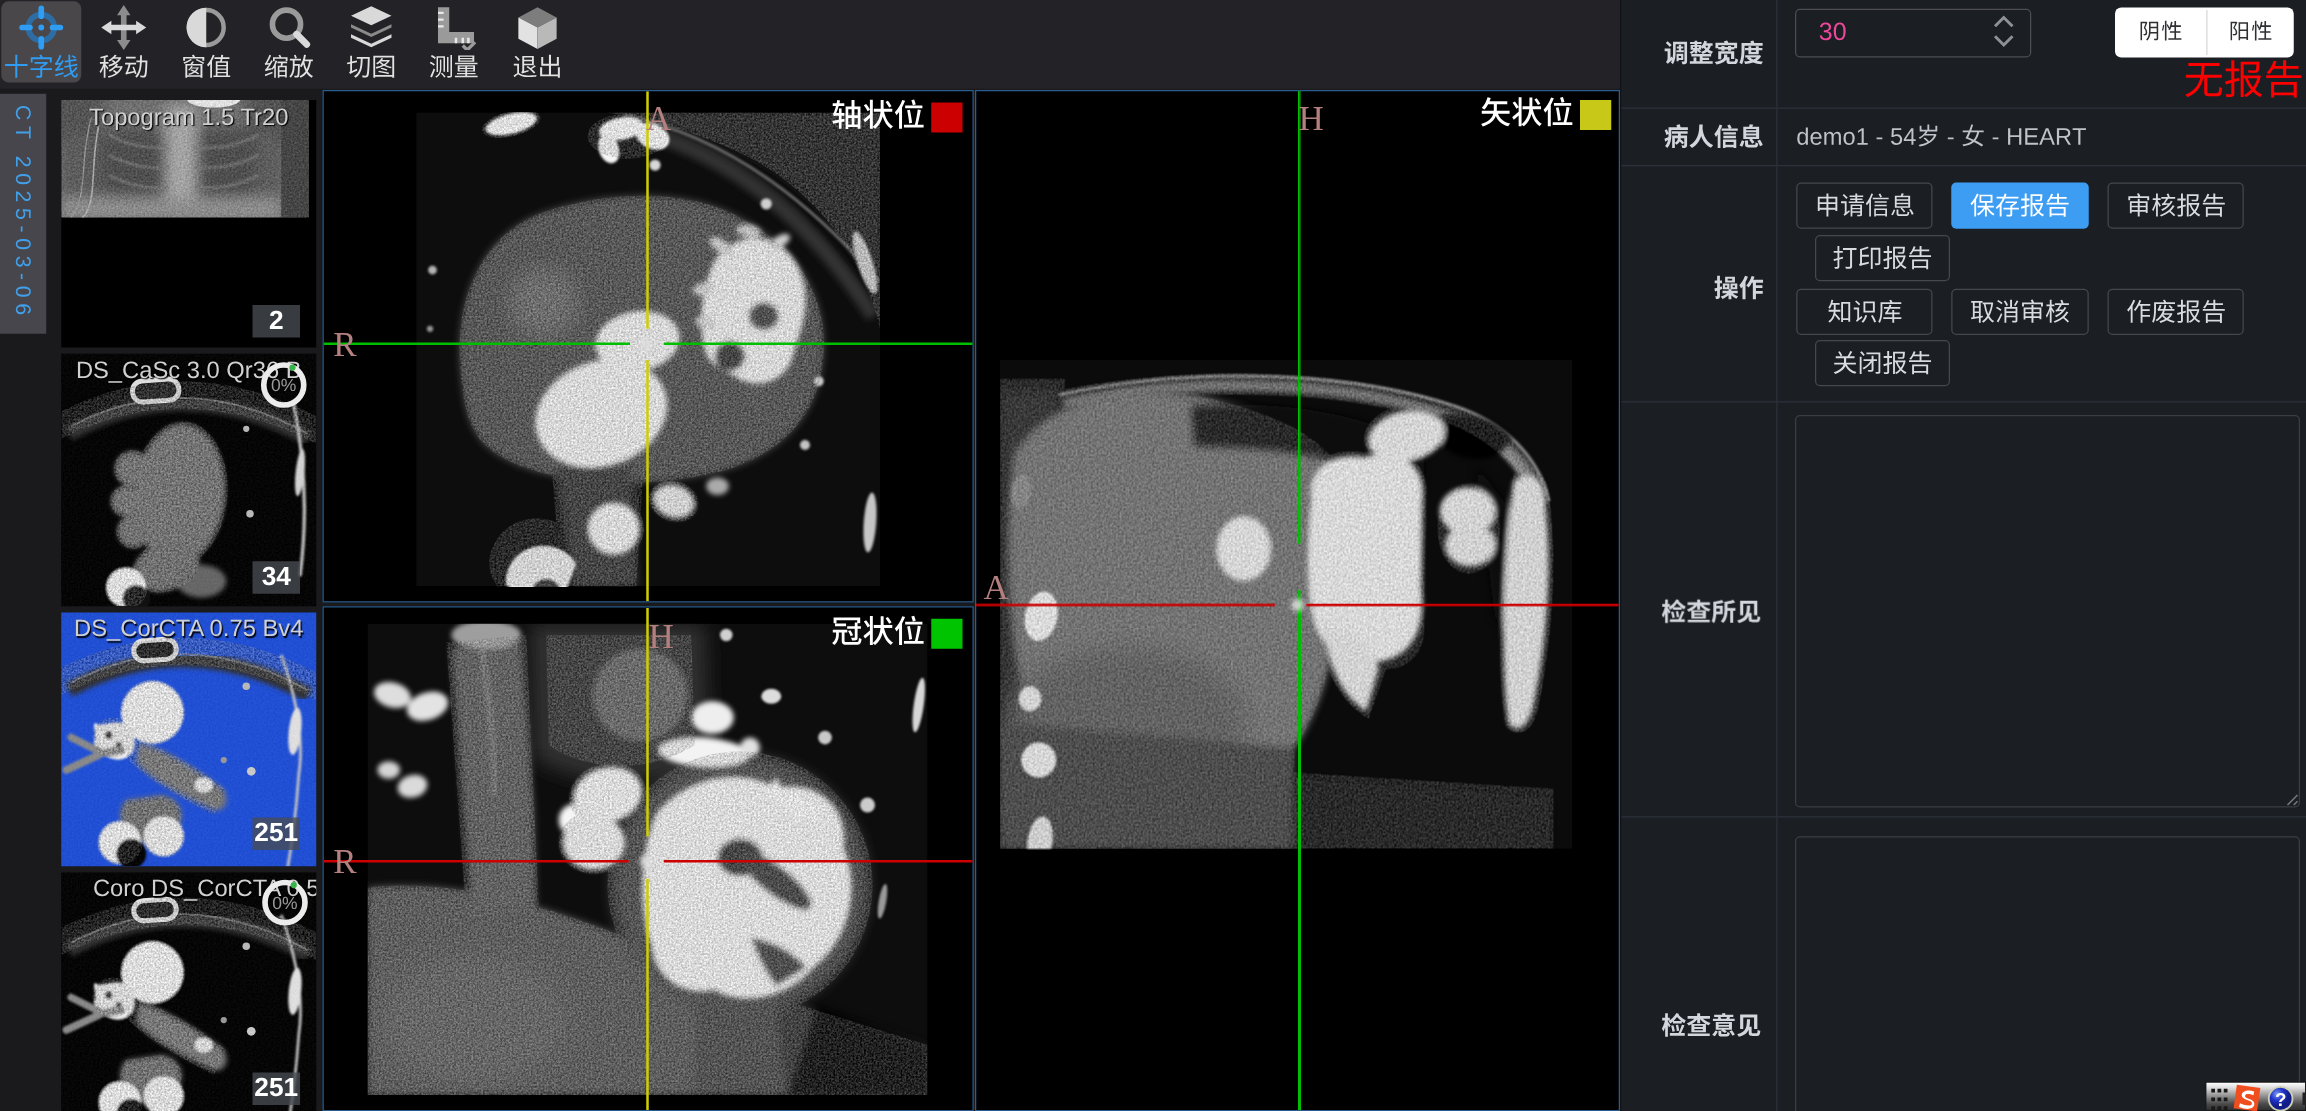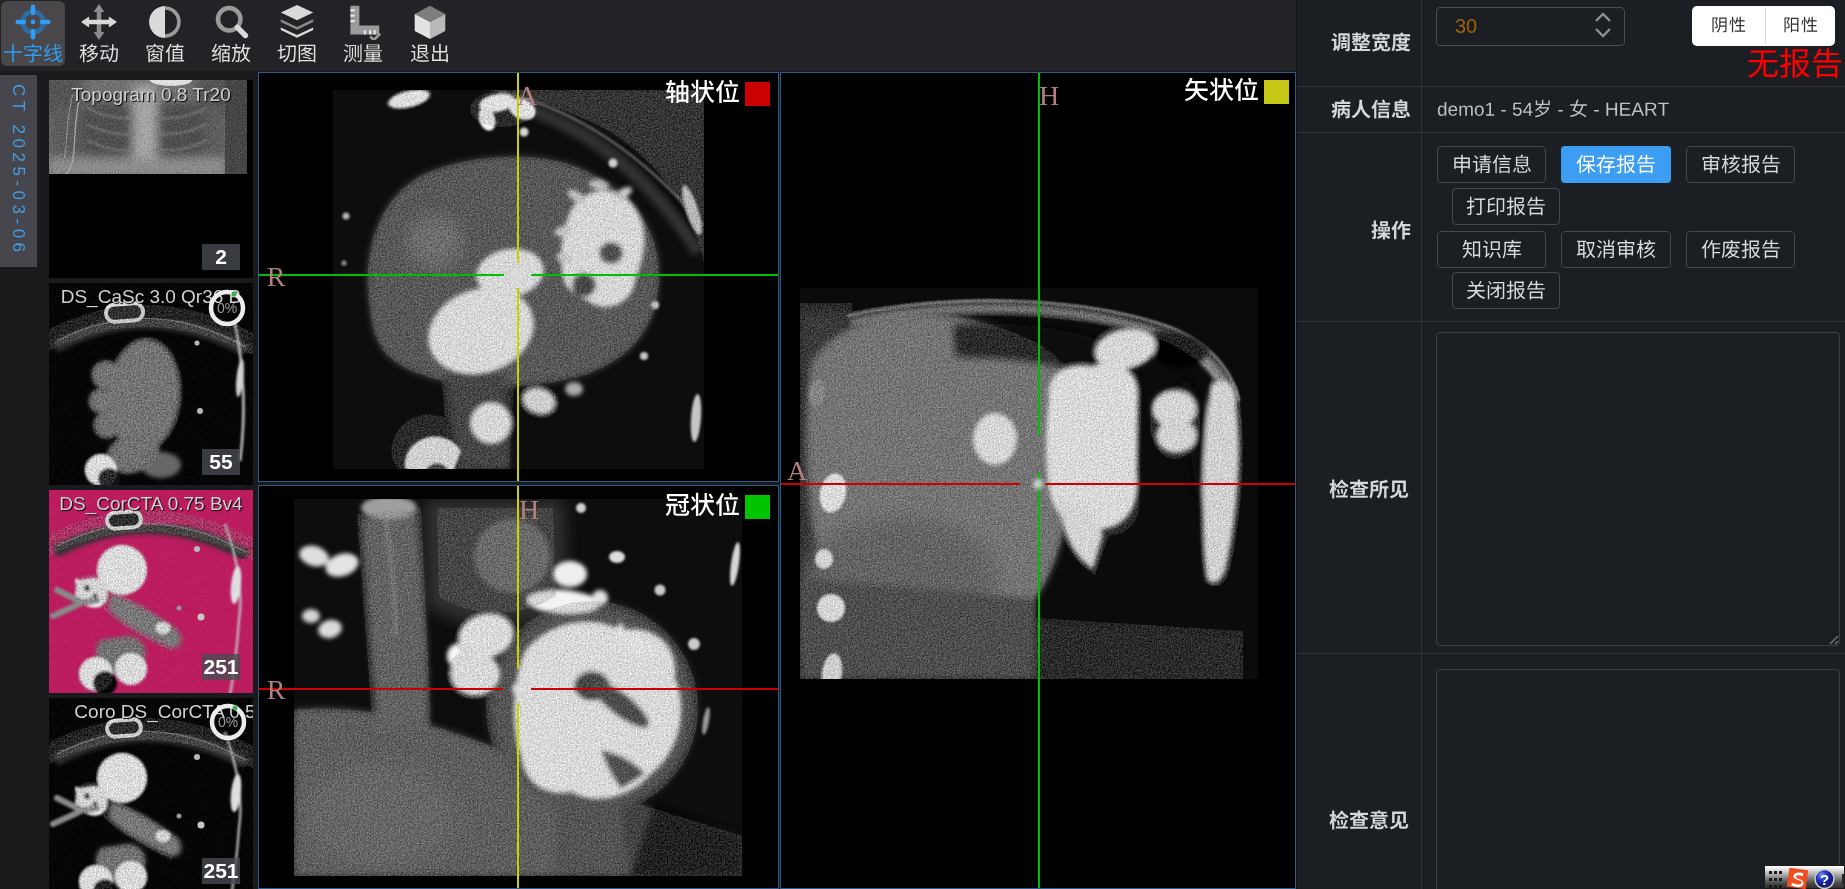--- a/index.html
+++ b/index.html
@@ -135,21 +135,21 @@
 <path d="M158 28 Q 136 40 106 38"></path>
           <path d="M158 44 Q 136 56 106 54"></path>
           <path d="M158 60 Q 136 72 106 70"></path>
         </g>
 <path d="M30 20 C 22 60, 30 80, 16 96" stroke="#b0b0b0" stroke-width="1.3" fill="none"></path>
 <path d="M24 14 C 14 50, 22 76, 8 94" stroke="#999" stroke-width="1" fill="none"></path>
 <ellipse cx="122" cy="0" rx="21" ry="6" fill="#f2f2f2"></ellipse>
 <rect x="176" y="0" width="22" height="94" fill="#3c3c3c"></rect>
 <rect x="0" y="0" width="198" height="94" filter="url(#gA)" opacity="0.15"></rect>
 </g>
-    </svg><div style="position:absolute;left:0;top:4px;width:204px;text-align:center;font-size:19px;color:#d0d0d0;text-shadow:1px 1px 1px #000;white-space:nowrap;">Topogram 0.8 Tr20</div><div style="position:absolute;left:153px;top:164px;width:38px;height:26px;background:rgba(72,76,82,.78);color:#fff;font-weight:bold;font-size:21px;line-height:26px;text-align:center;">2</div></div>
+    </svg><div style="position:absolute;left:0;top:4px;width:204px;text-align:center;font-size:19px;color:#d0d0d0;text-shadow:1px 1px 1px #000;white-space:nowrap;">Topogram 1.5 Tr20</div><div style="position:absolute;left:153px;top:164px;width:38px;height:26px;background:rgba(72,76,82,.78);color:#fff;font-weight:bold;font-size:21px;line-height:26px;text-align:center;">2</div></div>
 <div style="position:absolute;left:49px;top:283px;width:204px;height:202px;background:#000;overflow:hidden;"><svg width="204" height="202" viewBox="0 0 204 202">
 <defs>
         <clipPath id="c_t2">
           <rect x="0" y="0" width="204" height="202"></rect>
         </clipPath>
       </defs>
 <g clip-path="url(#c_t2)">
 <g filter="url(#b2)">
           <path d="M6 64 Q 100 14 198 68" stroke="#2e2e2e" stroke-width="12" fill="none"></path>
         </g>
@@ -185,22 +185,22 @@
         </clipPath>
 <g clip-path="url(#n_t2)">
           <rect x="0" y="0" width="204" height="202" filter="url(#gA)" opacity="0.24"></rect>
         </g>
         <rect x="0" y="0" width="204" height="202" filter="url(#gA)" opacity="0.045"></rect>
 </g>
     </svg><div style="position:absolute;left:0;top:3px;width:204px;text-align:center;font-size:19px;color:#d0d0d0;text-shadow:1px 1px 1px #000;white-space:nowrap;">DS_CaSc 3.0 Qr36 B</div><svg width="44" height="44" viewBox="0 0 44 44" style="position:absolute;left:156px;top:3px;">
       <circle cx="22" cy="22" r="16" fill="none" stroke="#ececec" stroke-width="4.5"></circle>
       <circle cx="29" cy="8" r="2.5" fill="#39b24a"></circle>
       <text x="22" y="27" font-size="14" fill="#9a9a9a" text-anchor="middle" font-family="Liberation Sans">0%</text>
-    </svg><div style="position:absolute;left:153px;top:166px;width:38px;height:26px;background:rgba(72,76,82,.78);color:#fff;font-weight:bold;font-size:21px;line-height:26px;text-align:center;">55</div></div>
-<div style="position:absolute;left:49px;top:490px;width:204px;height:203px;background:#be185d;overflow:hidden;"><svg width="204" height="203" viewBox="0 0 204 203">
+    </svg><div style="position:absolute;left:153px;top:166px;width:38px;height:26px;background:rgba(72,76,82,.78);color:#fff;font-weight:bold;font-size:21px;line-height:26px;text-align:center;">34</div></div>
+<div style="position:absolute;left:49px;top:490px;width:204px;height:203px;background:#1d4ed8;overflow:hidden;"><svg width="204" height="203" viewBox="0 0 204 203">
       <defs>
         <clipPath id="c_t3">
           <rect x="0" y="0" width="204" height="203"></rect>
         </clipPath>
       </defs>
 <g clip-path="url(#c_t3)">
 <g filter="url(#b2)">
           <path d="M6 62 Q 100 12 198 66" stroke="#2e2e2e" stroke-width="12" fill="none"></path>
         </g>
 <path d="M8 56 Q 100 8 197 62" stroke="#808080" stroke-width="1.5" fill="none" opacity=".75"></path>
@@ -518,21 +518,21 @@
 <div style="position:absolute;left:1371.0px;top:220.1px;width:40.0px;height:20px;"><svg width="40.0" height="20" viewBox="0 -880 2000 1000" style="overflow:visible;">
       <path d="M556.0 -729.0H738.0V-663.0H556.0ZM454.0 -812.0V-579.0H847.0V-812.0ZM453.0 -463.0H535.0V-389.0H453.0ZM760.0 -463.0H846.0V-389.0H760.0ZM135.0 -850.0V-660.0H38.0V-550.0H135.0V-370.0L24.0 -338.0L52.0 -222.0L135.0 -250.0V-42.0C135.0 -31.0 132.0 -27.0 121.0 -27.0C112.0 -27.0 84.0 -27.0 57.0 -28.0C70.0 2.0 84.0 49.0 87.0 79.0C143.0 79.0 182.0 75.0 210.0 56.0C239.0 39.0 247.0 9.0 247.0 -43.0V-289.0L339.0 -322.0L320.0 -428.0L247.0 -404.0V-550.0H331.0V-660.0H247.0V-850.0ZM350.0 -247.0V-150.0H535.0C469.0 -92.0 373.0 -43.0 276.0 -18.0C300.0 5.0 333.0 48.0 350.0 75.0C439.0 45.0 524.0 -6.0 592.0 -69.0V91.0H706.0V-73.0C762.0 -13.0 832.0 37.0 903.0 67.0C920.0 39.0 954.0 -3.0 979.0 -24.0C898.0 -49.0 815.0 -96.0 758.0 -150.0H959.0V-247.0H706.0V-307.0H943.0V-545.0H669.0V-312.0H629.0V-545.0H363.0V-307.0H592.0V-247.0Z M1516.0 -840.0C1470.0 -696.0 1391.0 -551.0 1302.0 -461.0C1328.0 -442.0 1375.0 -399.0 1394.0 -377.0C1440.0 -429.0 1485.0 -497.0 1526.0 -572.0H1563.0V89.0H1687.0V-133.0H1960.0V-245.0H1687.0V-358.0H1947.0V-467.0H1687.0V-572.0H1972.0V-686.0H1582.0C1600.0 -727.0 1617.0 -769.0 1631.0 -810.0ZM1251.0 -846.0C1200.0 -703.0 1113.0 -560.0 1022.0 -470.0C1043.0 -440.0 1077.0 -371.0 1088.0 -342.0C1109.0 -364.0 1130.0 -388.0 1150.0 -414.0V88.0H1271.0V-600.0C1308.0 -668.0 1341.0 -739.0 1367.0 -809.0Z" fill="#d3d6dc"></path>
     </svg></div>
 <div style="position:absolute;left:1329.0px;top:479.1px;width:80.0px;height:20px;"><svg width="80.0" height="20" viewBox="0 -880 4000 1000" style="overflow:visible;">
       <path d="M392.0 -347.0C416.0 -271.0 439.0 -172.0 446.0 -107.0L544.0 -134.0C534.0 -198.0 510.0 -295.0 485.0 -371.0ZM583.0 -377.0C599.0 -302.0 616.0 -203.0 621.0 -139.0L718.0 -154.0C712.0 -219.0 694.0 -314.0 675.0 -389.0ZM609.0 -861.0C548.0 -748.0 448.0 -641.0 344.0 -567.0V-669.0H265.0V-850.0H156.0V-669.0H38.0V-558.0H147.0C124.0 -446.0 78.0 -314.0 27.0 -240.0C44.0 -208.0 70.0 -154.0 81.0 -118.0C109.0 -162.0 134.0 -224.0 156.0 -294.0V89.0H265.0V-377.0C283.0 -339.0 300.0 -302.0 310.0 -276.0L379.0 -356.0C363.0 -383.0 291.0 -490.0 265.0 -524.0V-558.0H332.0L296.0 -535.0C317.0 -511.0 352.0 -460.0 365.0 -436.0C399.0 -460.0 433.0 -487.0 466.0 -517.0V-443.0H821.0V-524.0C856.0 -497.0 891.0 -473.0 925.0 -452.0C936.0 -484.0 961.0 -538.0 981.0 -568.0C880.0 -617.0 765.0 -706.0 692.0 -788.0L712.0 -822.0ZM631.0 -698.0C679.0 -646.0 736.0 -592.0 795.0 -544.0H495.0C543.0 -591.0 590.0 -643.0 631.0 -698.0ZM345.0 -56.0V49.0H941.0V-56.0H789.0C836.0 -144.0 888.0 -264.0 928.0 -367.0L824.0 -390.0C794.0 -288.0 740.0 -149.0 691.0 -56.0Z M1324.0 -220.0H1662.0V-169.0H1324.0ZM1324.0 -346.0H1662.0V-296.0H1324.0ZM1061.0 -44.0V61.0H1940.0V-44.0ZM1437.0 -850.0V-738.0H1053.0V-634.0H1321.0C1244.0 -557.0 1135.0 -491.0 1024.0 -455.0C1049.0 -432.0 1084.0 -388.0 1101.0 -360.0C1136.0 -374.0 1171.0 -391.0 1205.0 -410.0V-90.0H1788.0V-417.0C1823.0 -397.0 1859.0 -381.0 1896.0 -367.0C1912.0 -397.0 1948.0 -442.0 1974.0 -465.0C1861.0 -499.0 1749.0 -560.0 1669.0 -634.0H1949.0V-738.0H1556.0V-850.0ZM1230.0 -425.0C1309.0 -474.0 1380.0 -535.0 1437.0 -605.0V-454.0H1556.0V-606.0C1616.0 -535.0 1691.0 -473.0 1773.0 -425.0Z M2532.0 -758.0V-445.0C2532.0 -300.0 2520.0 -114.0 2381.0 11.0C2407.0 27.0 2457.0 70.0 2476.0 93.0C2616.0 -32.0 2649.0 -238.0 2653.0 -399.0H2758.0V83.0H2877.0V-399.0H2969.0V-515.0H2654.0V-667.0C2758.0 -682.0 2868.0 -703.0 2956.0 -733.0L2878.0 -838.0C2790.0 -803.0 2655.0 -774.0 2532.0 -758.0ZM2204.0 -369.0V-396.0V-491.0H2346.0V-369.0ZM2427.0 -831.0C2340.0 -799.0 2205.0 -774.0 2085.0 -760.0V-396.0C2085.0 -265.0 2081.0 -96.0 2016.0 19.0C2043.0 33.0 2094.0 73.0 2114.0 95.0C2171.0 1.0 2192.0 -137.0 2200.0 -262.0H2462.0V-598.0H2204.0V-669.0C2307.0 -681.0 2417.0 -700.0 2503.0 -729.0Z M3155.0 -804.0V-224.0H3280.0V-682.0H3713.0V-224.0H3844.0V-804.0ZM3428.0 -607.0C3419.0 -290.0 3415.0 -103.0 3033.0 -13.0C3059.0 13.0 3090.0 60.0 3103.0 92.0C3333.0 31.0 3443.0 -67.0 3498.0 -203.0V-86.0C3498.0 28.0 3535.0 60.0 3655.0 60.0C3680.0 60.0 3783.0 60.0 3810.0 60.0C3918.0 60.0 3950.0 19.0 3964.0 -149.0C3932.0 -157.0 3880.0 -175.0 3855.0 -195.0C3850.0 -68.0 3843.0 -50.0 3800.0 -50.0C3774.0 -50.0 3690.0 -50.0 3669.0 -50.0C3624.0 -50.0 3616.0 -54.0 3616.0 -88.0V-307.0H3529.0C3547.0 -395.0 3552.0 -495.0 3555.0 -607.0Z" fill="#d3d6dc"></path>
     </svg></div>
 <div style="position:absolute;left:1329.0px;top:810.1px;width:80.0px;height:20px;"><svg width="80.0" height="20" viewBox="0 -880 4000 1000" style="overflow:visible;">
       <path d="M392.0 -347.0C416.0 -271.0 439.0 -172.0 446.0 -107.0L544.0 -134.0C534.0 -198.0 510.0 -295.0 485.0 -371.0ZM583.0 -377.0C599.0 -302.0 616.0 -203.0 621.0 -139.0L718.0 -154.0C712.0 -219.0 694.0 -314.0 675.0 -389.0ZM609.0 -861.0C548.0 -748.0 448.0 -641.0 344.0 -567.0V-669.0H265.0V-850.0H156.0V-669.0H38.0V-558.0H147.0C124.0 -446.0 78.0 -314.0 27.0 -240.0C44.0 -208.0 70.0 -154.0 81.0 -118.0C109.0 -162.0 134.0 -224.0 156.0 -294.0V89.0H265.0V-377.0C283.0 -339.0 300.0 -302.0 310.0 -276.0L379.0 -356.0C363.0 -383.0 291.0 -490.0 265.0 -524.0V-558.0H332.0L296.0 -535.0C317.0 -511.0 352.0 -460.0 365.0 -436.0C399.0 -460.0 433.0 -487.0 466.0 -517.0V-443.0H821.0V-524.0C856.0 -497.0 891.0 -473.0 925.0 -452.0C936.0 -484.0 961.0 -538.0 981.0 -568.0C880.0 -617.0 765.0 -706.0 692.0 -788.0L712.0 -822.0ZM631.0 -698.0C679.0 -646.0 736.0 -592.0 795.0 -544.0H495.0C543.0 -591.0 590.0 -643.0 631.0 -698.0ZM345.0 -56.0V49.0H941.0V-56.0H789.0C836.0 -144.0 888.0 -264.0 928.0 -367.0L824.0 -390.0C794.0 -288.0 740.0 -149.0 691.0 -56.0Z M1324.0 -220.0H1662.0V-169.0H1324.0ZM1324.0 -346.0H1662.0V-296.0H1324.0ZM1061.0 -44.0V61.0H1940.0V-44.0ZM1437.0 -850.0V-738.0H1053.0V-634.0H1321.0C1244.0 -557.0 1135.0 -491.0 1024.0 -455.0C1049.0 -432.0 1084.0 -388.0 1101.0 -360.0C1136.0 -374.0 1171.0 -391.0 1205.0 -410.0V-90.0H1788.0V-417.0C1823.0 -397.0 1859.0 -381.0 1896.0 -367.0C1912.0 -397.0 1948.0 -442.0 1974.0 -465.0C1861.0 -499.0 1749.0 -560.0 1669.0 -634.0H1949.0V-738.0H1556.0V-850.0ZM1230.0 -425.0C1309.0 -474.0 1380.0 -535.0 1437.0 -605.0V-454.0H1556.0V-606.0C1616.0 -535.0 1691.0 -473.0 1773.0 -425.0Z M2286.0 -151.0V-45.0C2286.0 50.0 2316.0 79.0 2443.0 79.0C2469.0 79.0 2578.0 79.0 2606.0 79.0C2699.0 79.0 2731.0 51.0 2744.0 -62.0C2713.0 -68.0 2666.0 -83.0 2642.0 -99.0C2637.0 -28.0 2631.0 -17.0 2594.0 -17.0C2566.0 -17.0 2477.0 -17.0 2457.0 -17.0C2411.0 -17.0 2402.0 -20.0 2402.0 -47.0V-151.0ZM2728.0 -132.0C2775.0 -76.0 2825.0 1.0 2843.0 51.0L2947.0 4.0C2925.0 -48.0 2872.0 -121.0 2824.0 -174.0ZM2163.0 -165.0C2137.0 -105.0 2090.0 -37.0 2039.0 6.0L2138.0 65.0C2191.0 16.0 2232.0 -57.0 2263.0 -121.0ZM2294.0 -313.0H2709.0V-270.0H2294.0ZM2294.0 -426.0H2709.0V-384.0H2294.0ZM2180.0 -501.0V-195.0H2436.0L2394.0 -155.0C2450.0 -129.0 2519.0 -86.0 2552.0 -56.0L2625.0 -130.0C2600.0 -150.0 2560.0 -175.0 2519.0 -195.0H2828.0V-501.0ZM2370.0 -701.0H2630.0C2624.0 -680.0 2613.0 -654.0 2603.0 -631.0H2398.0C2392.0 -652.0 2381.0 -679.0 2370.0 -701.0ZM2424.0 -840.0 2441.0 -794.0H2115.0V-701.0H2331.0L2257.0 -686.0C2264.0 -670.0 2272.0 -650.0 2277.0 -631.0H2067.0V-538.0H2936.0V-631.0H2725.0L2757.0 -686.0L2675.0 -701.0H2883.0V-794.0H2571.0C2563.0 -817.0 2552.0 -842.0 2541.0 -862.0Z M3155.0 -804.0V-224.0H3280.0V-682.0H3713.0V-224.0H3844.0V-804.0ZM3428.0 -607.0C3419.0 -290.0 3415.0 -103.0 3033.0 -13.0C3059.0 13.0 3090.0 60.0 3103.0 92.0C3333.0 31.0 3443.0 -67.0 3498.0 -203.0V-86.0C3498.0 28.0 3535.0 60.0 3655.0 60.0C3680.0 60.0 3783.0 60.0 3810.0 60.0C3918.0 60.0 3950.0 19.0 3964.0 -149.0C3932.0 -157.0 3880.0 -175.0 3855.0 -195.0C3850.0 -68.0 3843.0 -50.0 3800.0 -50.0C3774.0 -50.0 3690.0 -50.0 3669.0 -50.0C3624.0 -50.0 3616.0 -54.0 3616.0 -88.0V-307.0H3529.0C3547.0 -395.0 3552.0 -495.0 3555.0 -607.0Z" fill="#d3d6dc"></path>
     </svg></div>
 <div style="position:absolute;left:1436px;top:7px;width:189px;height:39px;border:1px solid #4b4d51;border-radius:4px;"></div>
-<div style="position:absolute;left:1455px;top:7px;width:60px;height:39px;line-height:39px;font-size:20px;color:#a16207;">30</div>
+<div style="position:absolute;left:1455px;top:7px;width:60px;height:39px;line-height:39px;font-size:20px;color:#ec4899;">30</div>
 <svg width="24" height="32" viewBox="0 0 24 32" style="position:absolute;left:1591px;top:9px;">
 <path d="M5 12 L12 5 L19 12" stroke="#8d9095" stroke-width="2.4" fill="none"></path>
 <path d="M5 20 L12 27 L19 20" stroke="#8d9095" stroke-width="2.4" fill="none"></path>
   </svg>
 <div style="position:absolute;left:1692px;top:6px;width:143px;height:40px;background:#fff;border-radius:5px;"></div>
 <div style="position:absolute;left:1765px;top:8px;width:1px;height:36px;background:#d8d8d8;"></div>
 <div style="position:absolute;left:1711.0px;top:16.4px;width:36.0px;height:17px;"><svg width="36.0" height="17" viewBox="0 -880 2118 1000" style="overflow:visible;">
       <path d="M843.0 -489.0V-315.0H554.0C556.0 -343.0 556.0 -371.0 556.0 -397.0V-489.0ZM843.0 -557.0H556.0V-724.0H843.0ZM484.0 -792.0V-397.0C484.0 -253.0 472.0 -76.0 346.0 47.0C364.0 55.0 395.0 74.0 407.0 87.0C499.0 -3.0 535.0 -127.0 549.0 -247.0H843.0V-20.0C843.0 -4.0 838.0 0.0 823.0 1.0C808.0 1.0 760.0 1.0 708.0 0.0C719.0 19.0 729.0 53.0 732.0 73.0C805.0 73.0 849.0 71.0 878.0 59.0C905.0 47.0 915.0 24.0 915.0 -19.0V-792.0ZM84.0 -799.0V78.0H156.0V-731.0H317.0C295.0 -664.0 266.0 -576.0 237.0 -504.0C309.0 -425.0 327.0 -357.0 327.0 -302.0C327.0 -272.0 322.0 -245.0 306.0 -234.0C298.0 -228.0 287.0 -225.0 275.0 -225.0C259.0 -224.0 239.0 -224.0 216.0 -226.0C228.0 -206.0 235.0 -175.0 236.0 -157.0C259.0 -155.0 284.0 -155.0 304.0 -158.0C325.0 -160.0 343.0 -166.0 358.0 -177.0C387.0 -197.0 398.0 -240.0 398.0 -295.0C398.0 -357.0 381.0 -429.0 308.0 -513.0C342.0 -591.0 379.0 -689.0 409.0 -771.0L357.0 -802.0L345.0 -799.0Z M1230.8235294117646 -840.0V79.0H1305.8235294117646V-840.0ZM1138.8235294117646 -650.0C1131.8235294117646 -569.0 1113.8235294117646 -459.0 1086.8235294117646 -392.0L1145.8235294117646 -372.0C1171.8235294117646 -445.0 1189.8235294117646 -560.0 1195.8235294117646 -642.0ZM1312.8235294117646 -656.0C1341.8235294117646 -601.0 1371.8235294117646 -528.0 1381.8235294117646 -483.0L1437.8235294117646 -512.0C1426.8235294117646 -554.0 1395.8235294117646 -625.0 1365.8235294117646 -679.0ZM1392.8235294117646 -27.0V44.0H2007.8235294117646V-27.0H1755.8235294117646V-278.0H1961.8235294117646V-348.0H1755.8235294117646V-556.0H1983.8235294117646V-628.0H1755.8235294117646V-836.0H1679.8235294117646V-628.0H1555.8235294117646C1568.8235294117646 -677.0 1580.8235294117646 -730.0 1590.8235294117646 -782.0L1517.8235294117646 -794.0C1494.8235294117646 -658.0 1454.8235294117646 -522.0 1396.8235294117646 -435.0C1414.8235294117646 -427.0 1448.8235294117646 -410.0 1463.8235294117646 -400.0C1489.8235294117646 -443.0 1512.8235294117646 -496.0 1532.8235294117646 -556.0H1679.8235294117646V-348.0H1467.8235294117646V-278.0H1679.8235294117646V-27.0Z" fill="#303133"></path>
     </svg></div>
 <div style="position:absolute;left:1783.0px;top:16.4px;width:36.0px;height:17px;"><svg width="36.0" height="17" viewBox="0 -880 2118 1000" style="overflow:visible;">

